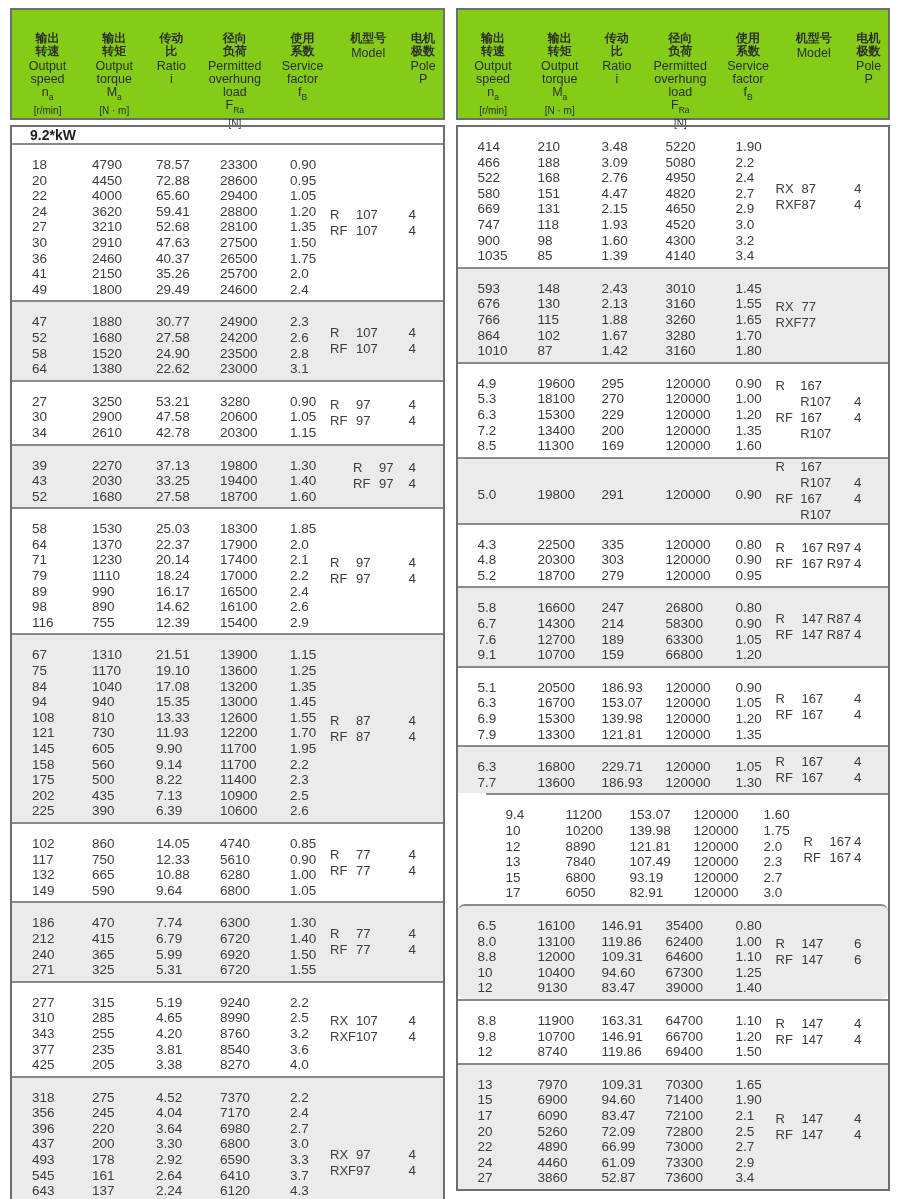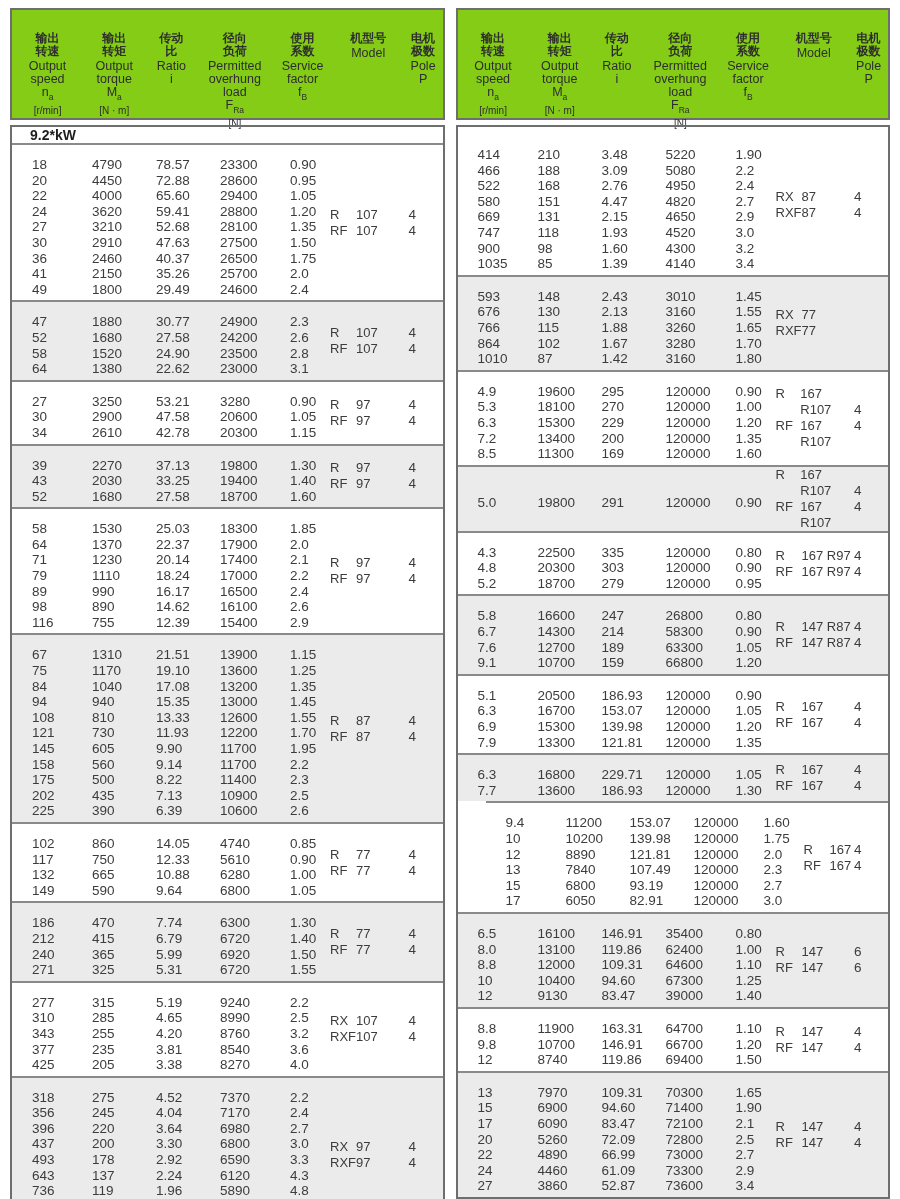--- a/index.html
+++ b/index.html
@@ -248,21 +248,21 @@
                 <div class="pfx">RF</div>
                 <div>97</div>
               </div>
             </div>
             <div class="pole-col">
               <div>4</div>
               <div>4</div>
             </div>
           </div>
         </div>
-        <div class="block group shaded" style="flex-grow: 3.7;">
+        <div class="block group shaded" style="flex-grow: 3.7; gap: 23px;">
           <div class="rows-col">
             <div class="row">
               <div>39</div>
               <div>2270</div>
               <div>37.13</div>
               <div>19800</div>
               <div>1.30</div>
             </div>
             <div class="row">
               <div>43</div>
@@ -642,20 +642,27 @@
               <div>3.30</div>
               <div>6800</div>
               <div>3.0</div>
             </div>
             <div class="row">
               <div>493</div>
               <div>178</div>
               <div>2.92</div>
               <div>6590</div>
               <div>3.3</div>
+            </div>
+            <div class="row">
+              <div>545</div>
+              <div>161</div>
+              <div>2.64</div>
+              <div>6410</div>
+              <div>3.7</div>
             </div>
             <div class="row">
               <div>643</div>
               <div>137</div>
               <div>2.24</div>
               <div>6120</div>
               <div>4.3</div>
             </div>
             <div class="row">
               <div>736</div>
@@ -738,21 +745,21 @@
           <div class="hen">Model</div>
         </div>
         <div class="hcol">
           <div class="hzh">电机
 极数</div>
           <div class="hen">Pole</div>
           <div class="hsym">P</div>
         </div>
       </header>
     <div class="tbody">
-        <div class="block group" style="flex-grow: 8.7; margin-top: 8px;">
+        <div class="block group" style="flex-grow: 8.7;">
           <div class="rows-col">
             <div class="row">
               <div>414</div>
               <div>210</div>
               <div>3.48</div>
               <div>5220</div>
               <div>1.90</div>
             </div>
             <div class="row">
               <div>466</div>
@@ -1181,21 +1188,21 @@
                 <div class="pfx">RF</div>
                 <div>167</div>
               </div>
             </div>
             <div class="pole-col">
               <div>4</div>
               <div>4</div>
             </div>
           </div>
         </div>
-        <div class="block group shaded" style="flex-grow: 5.7;">
+        <div class="block group shaded" style="flex-grow: 5.7; border-radius: 7px;">
           <div class="rows-col">
             <div class="row">
               <div>6.5</div>
               <div>16100</div>
               <div>146.91</div>
               <div>35400</div>
               <div>0.80</div>
             </div>
             <div class="row">
               <div>8.0</div>

